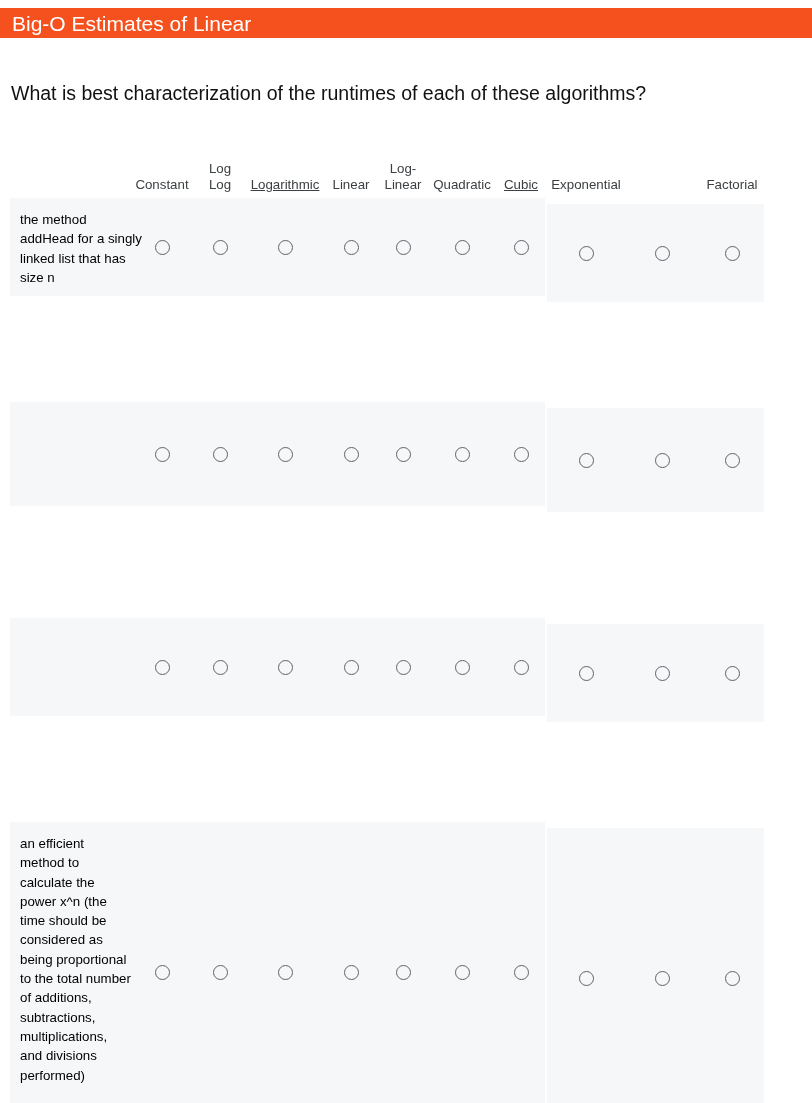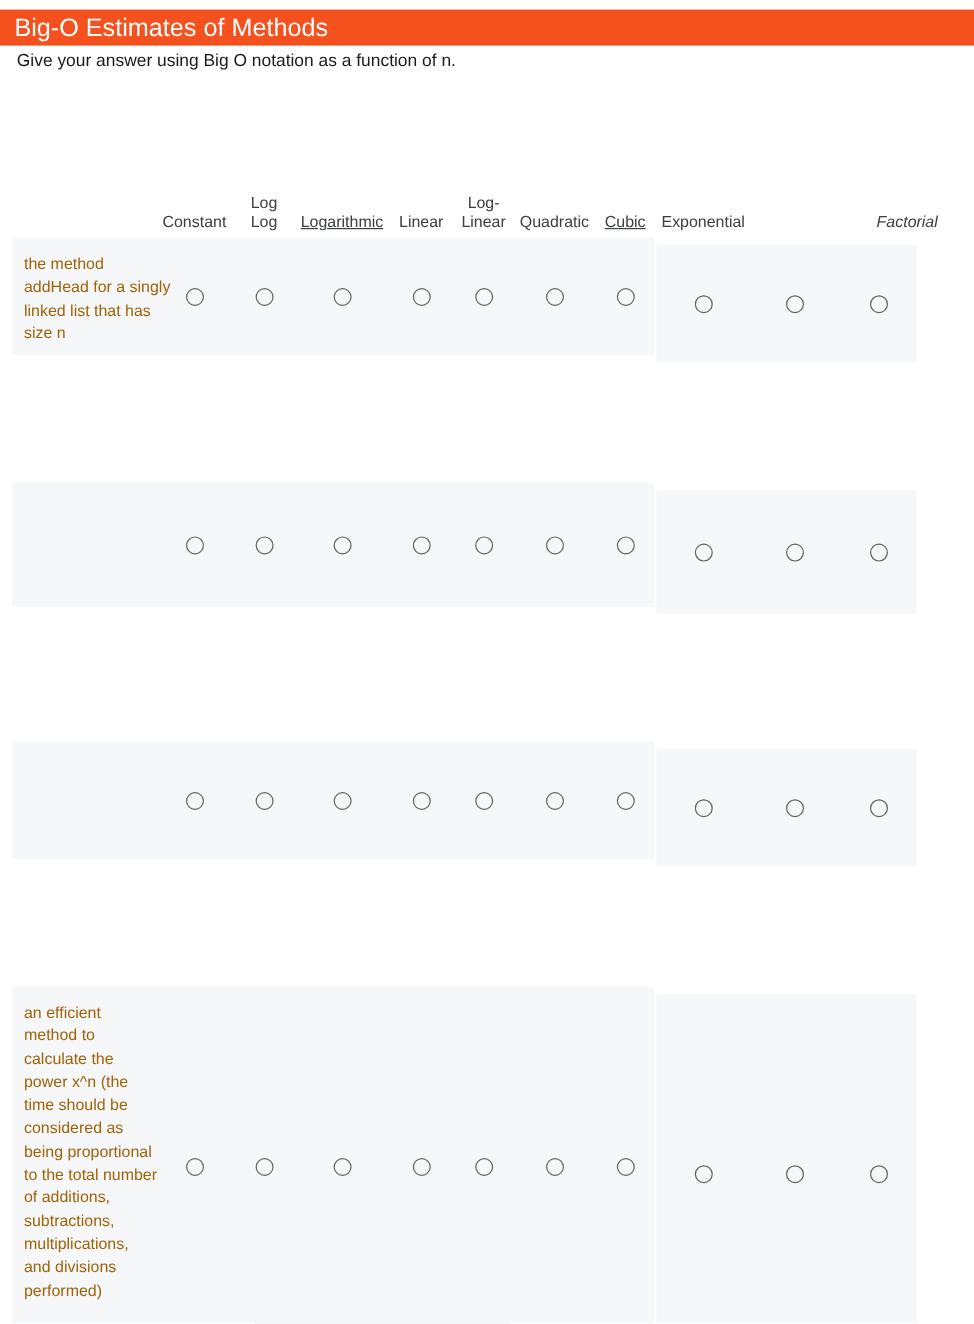--- a/index.html
+++ b/index.html
@@ -108,21 +108,21 @@
     left: 547px;
     width: 217px;
     background: #f6f7f9;
   }
   .row-label {
     position: absolute;
     left: 20px;
     width: 112px;
     font-size: 13.3px;
     line-height: 19.3px;
-    color: #a16207;
+    color: #000000;
     word-wrap: break-word;
   }
   .row-label.wide {
     width: 122px;
   }
   .radio {
     position: absolute;
     width: 15px;
     height: 15px;
     border: 1.6px solid #5f6368;
@@ -130,25 +130,25 @@
     background: transparent;
     cursor: pointer;
   }
 </style>
 </head>
 <body>
 
 <div id="page">
 
   <div class="title-bar">
-    <div class="title-bar-text">Big-O Estimates of Methods</div>
+    <div class="title-bar-text">Big-O Estimates of Linear</div>
   </div>
 
-  <div class="subtitle">Give your answer using Big O notation as a function of n.</div>
-
+
+  <div class="question">What is best characterization of the runtimes of each of these algorithms?</div>
 
   <div class="matrix">
     <div class="col-headers" id="col-headers">
         <div class="col-header" style="left: 133px; width: 58px; justify-content: center;">
           <div>
             <div>Constant</div>
           </div>
         </div>
         <div class="col-header" style="left: 203px; width: 34px;">
           <div>
@@ -180,21 +180,21 @@
         <div class="col-header" style="left: 500px; width: 42px; text-decoration: underline;">
           <div>
             <div>Cubic</div>
           </div>
         </div>
         <div class="col-header" style="left: 550px; width: 72px;">
           <div>
             <div>Exponential</div>
           </div>
         </div>
-        <div class="col-header" style="left: 723px; width: 66px; font-style: italic;">
+        <div class="col-header" style="left: 699px; width: 66px;">
           <div>
             <div>Factorial</div>
           </div>
         </div>
       </div>
     <div class="rows" id="matrix-rows">
         <div class="matrix-row" style="height: 102px;">
           <div class="band-left" style="top: 0px; height: 98px;"></div>
           <div class="band-right" style="top: 6px; height: 98px;"></div>
           <div class="row-label wide" style="top: 12px;">the method addHead for a singly linked list that has size n</div>

